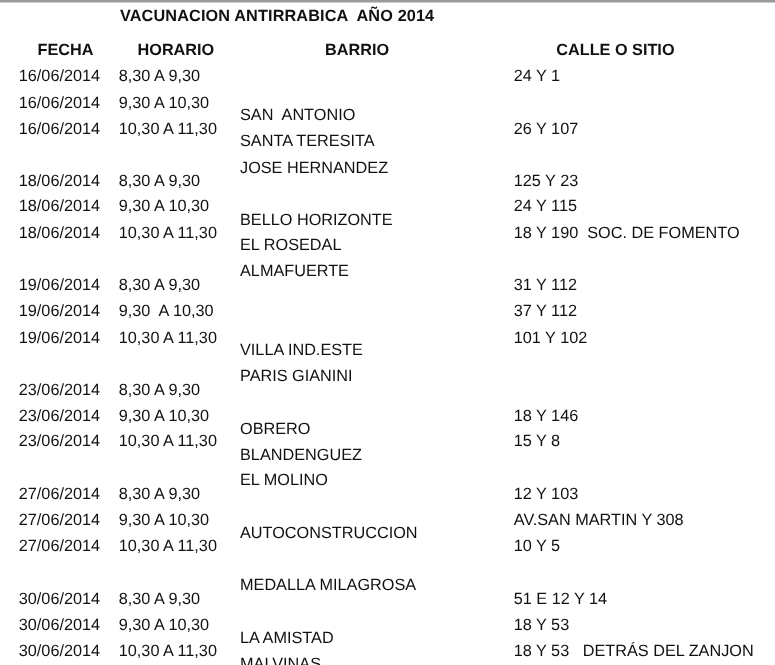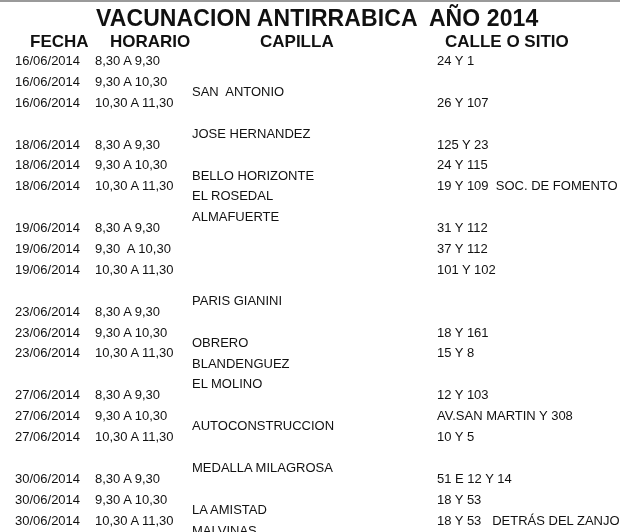--- a/index.html
+++ b/index.html
@@ -21,29 +21,29 @@
       width: 620px; height: 2px;
       background: #9a9a9a;
     }
     .title {
       position: absolute;
       left: 0; top: 5px;
       width: 620px;
       text-align: left;
       padding-left: 96px;
       box-sizing: border-box;
-      font-size: 23px;
+      font-size: 13px;
       font-weight: bold;
       letter-spacing: 0.1px;
       white-space: pre;
     }
     .header {
       position: absolute;
       top: 32px;
-      font-size: 17px;
+      font-size: 13px;
       font-weight: bold;
       white-space: nowrap;
     }
     .h-fecha  { left: 30px; }
     .h-horario{ left: 110px; }
     .h-barrio { left: 260px; }
     .h-calle  { left: 445px; }
     .rows {
       position: absolute;
       left: 0; top: 51px;
@@ -57,49 +57,49 @@
     }
     .row.gap { height: 20.9px; }
     .row span {
       position: absolute;
       top: 0;
       line-height: 20.9px;
     }
     .c-fecha  { left: 15px; }
     .c-horario{ left: 95px; }
     .c-barrio { left: 192px; margin-top: 31px; }
-    .c-calle  { left: 437px; }
+    .c-calle  { left: 411px; }
   </style>
 </head>
 <body>
 
 <div class="top-border"></div>
 
 <div class="title">VACUNACION ANTIRRABICA  AÑO 2014</div>
 
 <div class="header h-fecha">FECHA</div>
 <div class="header h-horario">HORARIO</div>
-<div class="header h-barrio">CAPILLA</div>
+<div class="header h-barrio">BARRIO</div>
 <div class="header h-calle">CALLE O SITIO</div>
 
 <div class="rows" id="rows">
     <div class="row"><span class="c-fecha">16/06/2014</span><span class="c-horario">8,30 A 9,30</span><span class="c-barrio">SAN  ANTONIO</span><span class="c-calle">24 Y 1</span></div>
-    <div class="row"><span class="c-fecha">16/06/2014</span><span class="c-horario">9,30 A 10,30</span></div>
+    <div class="row"><span class="c-fecha">16/06/2014</span><span class="c-horario">9,30 A 10,30</span><span class="c-barrio">SANTA TERESITA</span></div>
     <div class="row"><span class="c-fecha">16/06/2014</span><span class="c-horario">10,30 A 11,30</span><span class="c-barrio">JOSE HERNANDEZ</span><span class="c-calle">26 Y 107</span></div>
     <div class="row gap"></div>
     <div class="row"><span class="c-fecha">18/06/2014</span><span class="c-horario">8,30 A 9,30</span><span class="c-barrio">BELLO HORIZONTE</span><span class="c-calle">125 Y 23</span></div>
     <div class="row"><span class="c-fecha">18/06/2014</span><span class="c-horario">9,30 A 10,30</span><span class="c-barrio">EL ROSEDAL</span><span class="c-calle">24 Y 115</span></div>
-    <div class="row"><span class="c-fecha">18/06/2014</span><span class="c-horario">10,30 A 11,30</span><span class="c-barrio">ALMAFUERTE</span><span class="c-calle">19 Y 109  SOC. DE FOMENTO</span></div>
+    <div class="row"><span class="c-fecha">18/06/2014</span><span class="c-horario">10,30 A 11,30</span><span class="c-barrio">ALMAFUERTE</span><span class="c-calle">18 Y 190  SOC. DE FOMENTO</span></div>
     <div class="row gap"></div>
     <div class="row"><span class="c-fecha">19/06/2014</span><span class="c-horario">8,30 A 9,30</span><span class="c-calle">31 Y 112</span></div>
-    <div class="row"><span class="c-fecha">19/06/2014</span><span class="c-horario">9,30  A 10,30</span><span class="c-calle">37 Y 112</span></div>
+    <div class="row"><span class="c-fecha">19/06/2014</span><span class="c-horario">9,30  A 10,30</span><span class="c-barrio">VILLA IND.ESTE</span><span class="c-calle">37 Y 112</span></div>
     <div class="row"><span class="c-fecha">19/06/2014</span><span class="c-horario">10,30 A 11,30</span><span class="c-barrio">PARIS GIANINI</span><span class="c-calle">101 Y 102</span></div>
     <div class="row gap"></div>
     <div class="row"><span class="c-fecha">23/06/2014</span><span class="c-horario">8,30 A 9,30</span><span class="c-barrio">OBRERO</span></div>
-    <div class="row"><span class="c-fecha">23/06/2014</span><span class="c-horario">9,30 A 10,30</span><span class="c-barrio">BLANDENGUEZ</span><span class="c-calle">18 Y 161</span></div>
+    <div class="row"><span class="c-fecha">23/06/2014</span><span class="c-horario">9,30 A 10,30</span><span class="c-barrio">BLANDENGUEZ</span><span class="c-calle">18 Y 146</span></div>
     <div class="row"><span class="c-fecha">23/06/2014</span><span class="c-horario">10,30 A 11,30</span><span class="c-barrio">EL MOLINO</span><span class="c-calle">15 Y 8</span></div>
     <div class="row gap"></div>
     <div class="row"><span class="c-fecha">27/06/2014</span><span class="c-horario">8,30 A 9,30</span><span class="c-barrio">AUTOCONSTRUCCION</span><span class="c-calle">12 Y 103</span></div>
     <div class="row"><span class="c-fecha">27/06/2014</span><span class="c-horario">9,30 A 10,30</span><span class="c-calle">AV.SAN MARTIN Y 308</span></div>
     <div class="row"><span class="c-fecha">27/06/2014</span><span class="c-horario">10,30 A 11,30</span><span class="c-barrio">MEDALLA MILAGROSA</span><span class="c-calle">10 Y 5</span></div>
     <div class="row gap"></div>
     <div class="row"><span class="c-fecha">30/06/2014</span><span class="c-horario">8,30 A 9,30</span><span class="c-barrio">LA AMISTAD</span><span class="c-calle">51 E 12 Y 14</span></div>
     <div class="row"><span class="c-fecha">30/06/2014</span><span class="c-horario">9,30 A 10,30</span><span class="c-barrio">MALVINAS</span><span class="c-calle">18 Y 53</span></div>
     <div class="row"><span class="c-fecha">30/06/2014</span><span class="c-horario">10,30 A 11,30</span><span class="c-barrio">MALVINAS</span><span class="c-calle">18 Y 53   DETRÁS DEL ZANJON</span></div>
   </div>

